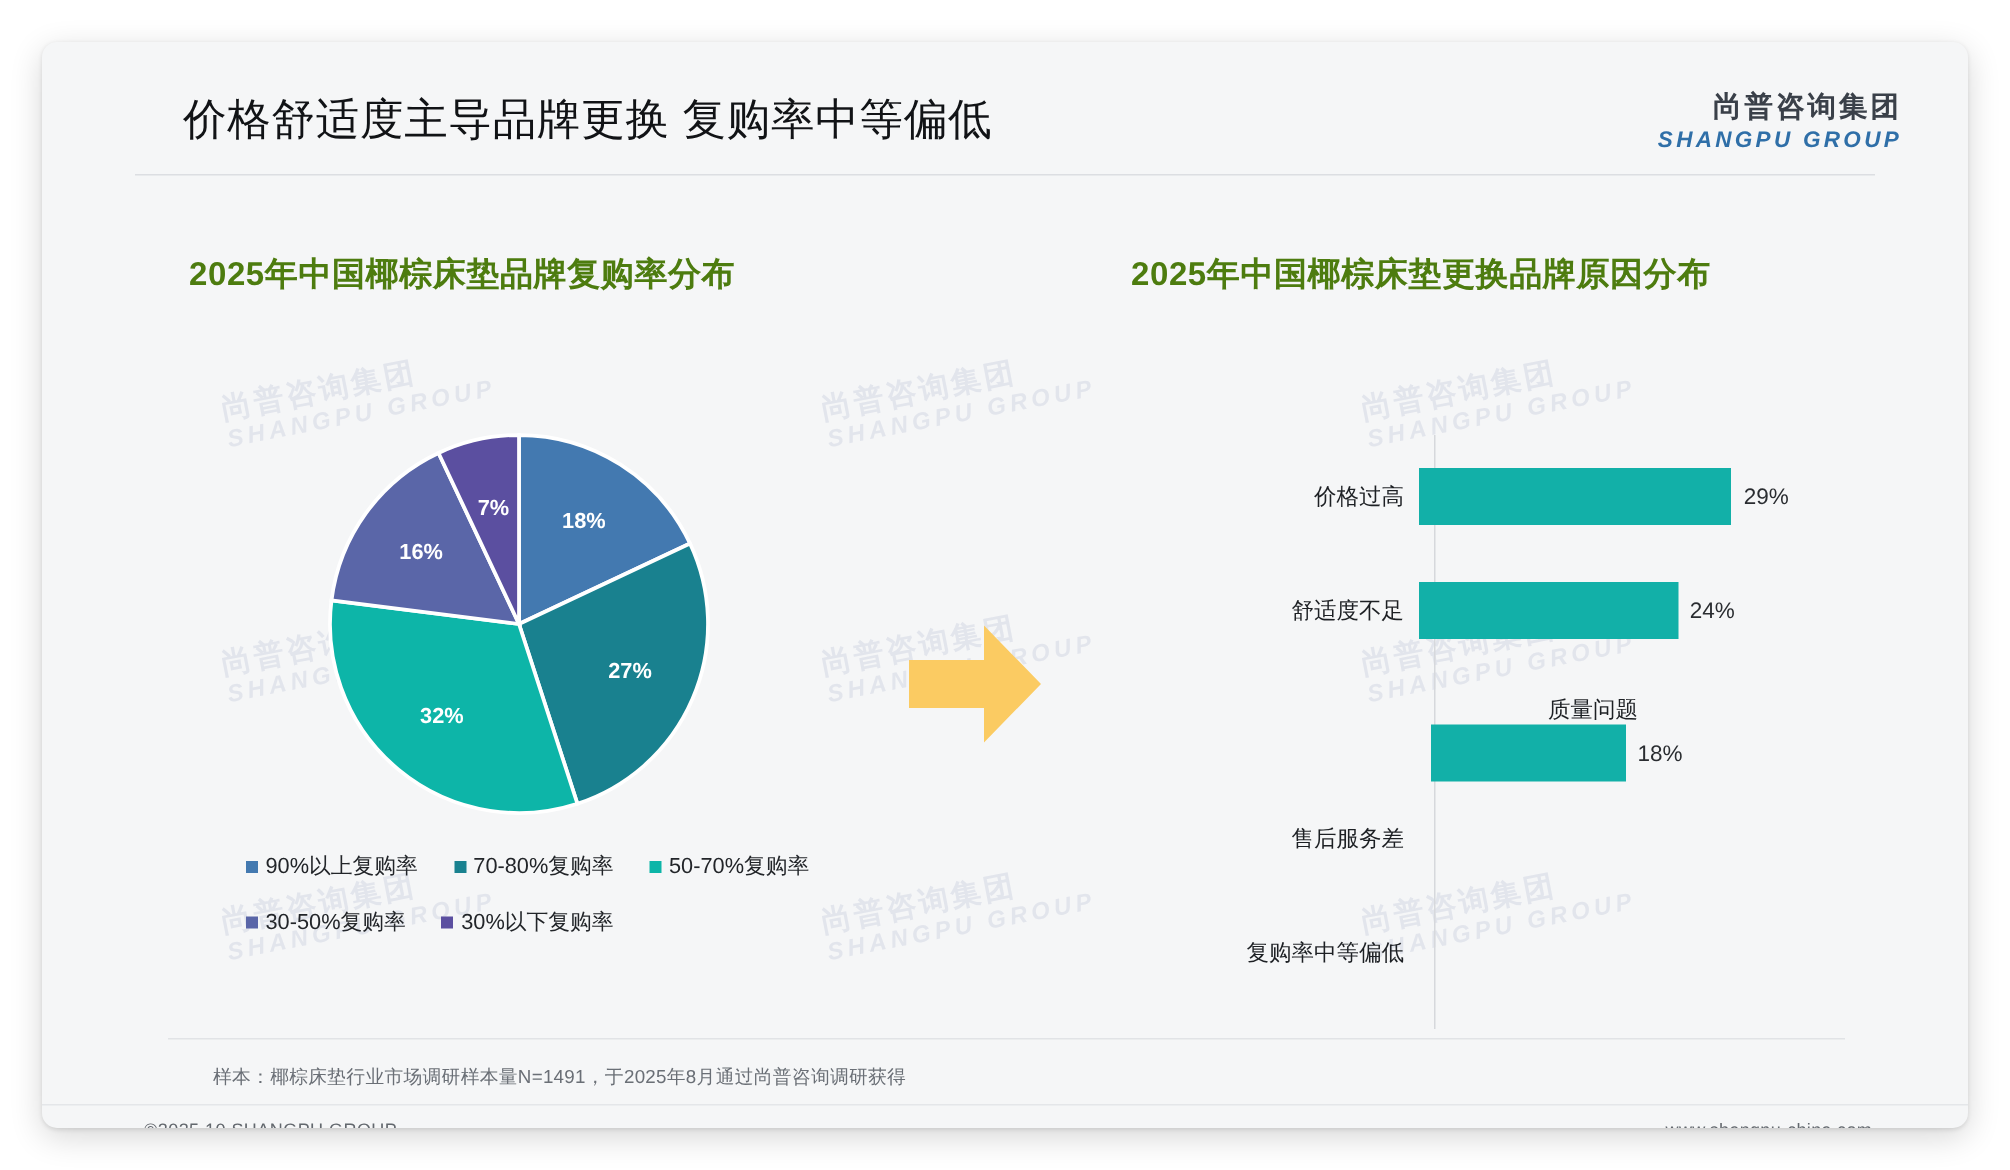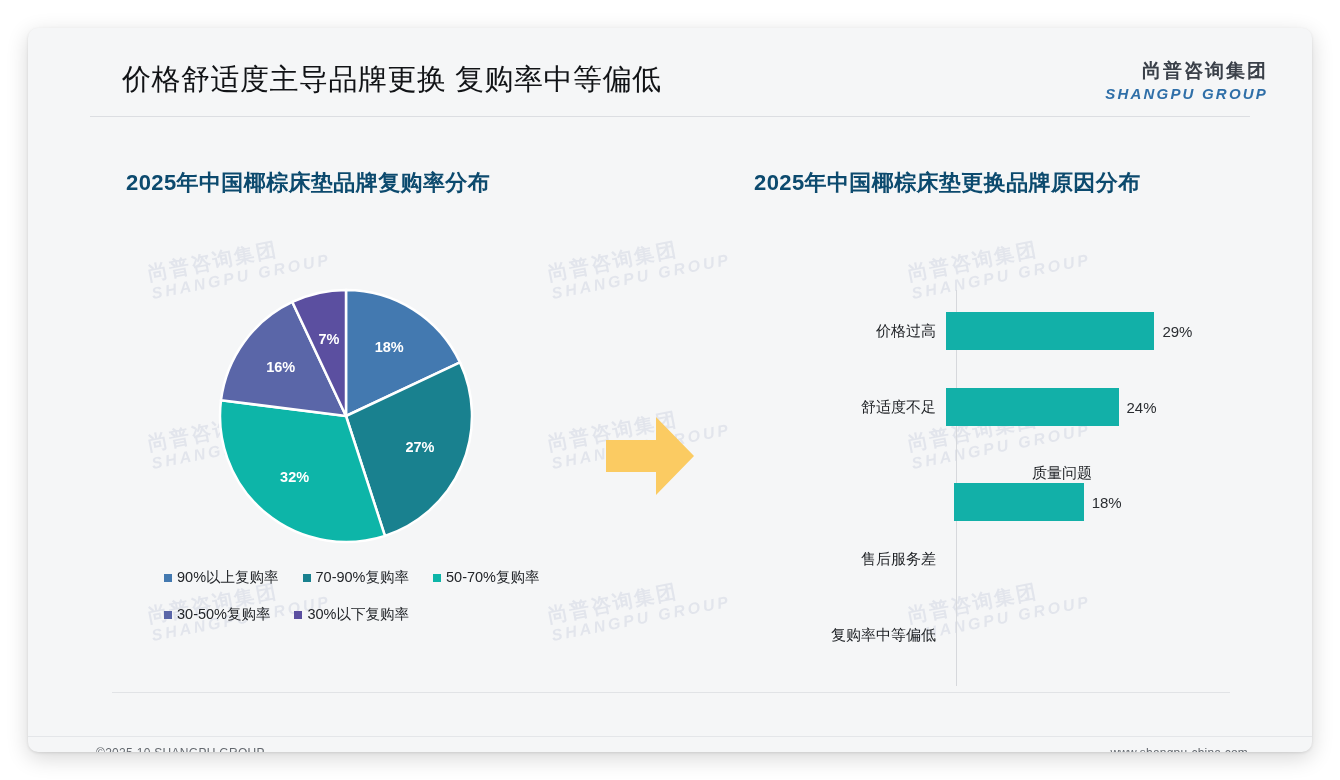--- a/index.html
+++ b/index.html
@@ -53,21 +53,21 @@
     color: #2f6fa8; letter-spacing: 2.2px; margin-top: 1px;
   }
   #header-rule {
     position: absolute; left: 62px; top: 88px; width: 1160px; height: 1px;
     background: #dcdee2;
   }
 
   
   .panel-title {
     position: absolute;
-    font-size: 22px; font-weight: 700; color: #0c4a6e;
+    font-size: 22px; font-weight: 700; color: #4d7c0f;
     letter-spacing: 0.4px;
   }
   #left-title  { left: 98px;  top: 140px; }
   #right-title { left: 726px; top: 140px; }
 
   
   #pie-wrap { position: absolute; left: 188px; top: 258px; width: 260px; height: 260px; }
   #pie-svg { display: block; }
   .pie-label {
     font-family: "Liberation Sans", sans-serif;
@@ -205,21 +205,21 @@
   </div>
 
   <div id="pie-legend">
       <div class="legend-row">
         <div class="legend-item" style="margin-right: 24px;">
           <span class="legend-swatch" style="background: rgb(67, 121, 176);"></span>
           <span class="legend-text">90%以上复购率</span>
         </div>
         <div class="legend-item" style="margin-right: 24px;">
           <span class="legend-swatch" style="background: rgb(25, 129, 143);"></span>
-          <span class="legend-text">70-90%复购率</span>
+          <span class="legend-text">70-80%复购率</span>
         </div>
         <div class="legend-item" style="margin-right: 0px;">
           <span class="legend-swatch" style="background: rgb(13, 181, 168);"></span>
           <span class="legend-text">50-70%复购率</span>
         </div>
       </div>
       <div class="legend-row">
         <div class="legend-item" style="margin-right: 24px;">
           <span class="legend-swatch" style="background: rgb(90, 102, 168);"></span>
           <span class="legend-text">30-50%复购率</span>
@@ -262,17 +262,18 @@
       </div>
       <div class="bar-row" style="top: 250px;">
         <div class="bar-cat">售后服务差</div>
       </div>
       <div class="bar-row" style="top: 326px;">
         <div class="bar-cat">复购率中等偏低</div>
       </div>
     </div>
 
   <div id="note-rule"></div>
+  <div id="footnote">样本：椰棕床垫行业市场调研样本量N=1491，于2025年8月通过尚普咨询调研获得</div>
   <div id="footer-rule"></div>
   <div id="copyright">©2025.10 SHANGPU GROUP</div>
   <div id="website">www.shangpu-china.com</div>
 
 </div>
 
 </body></html>

